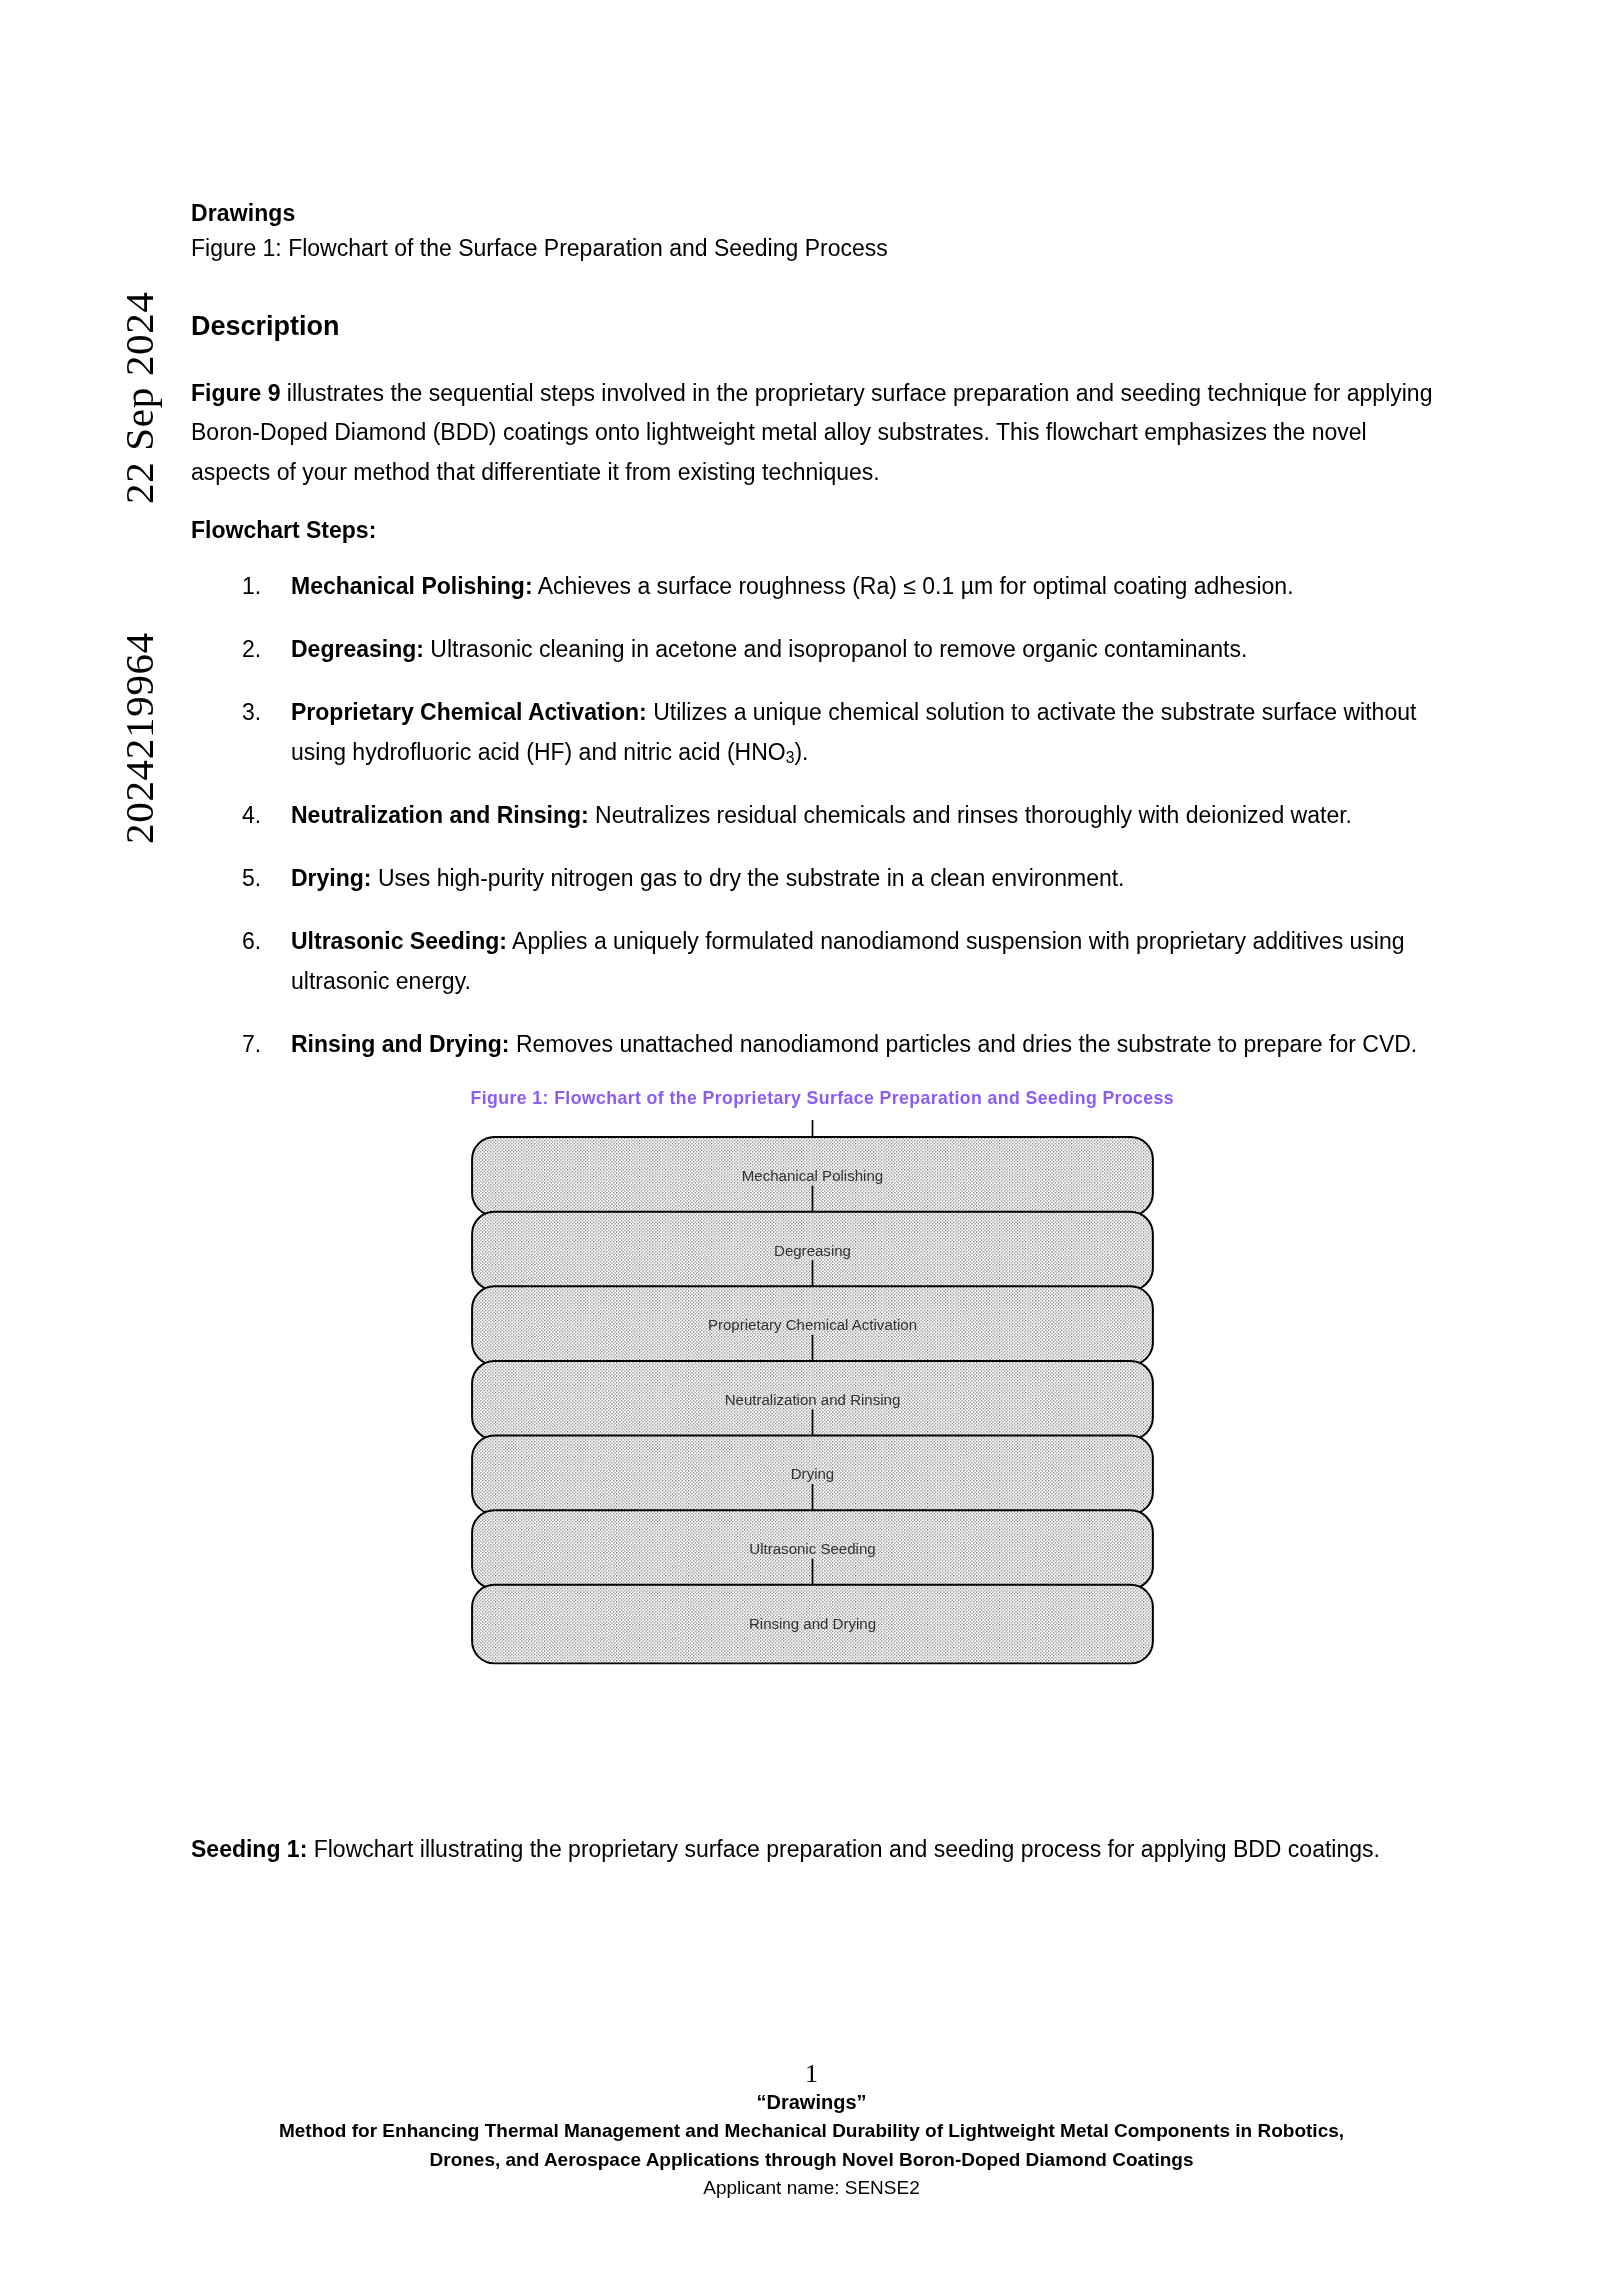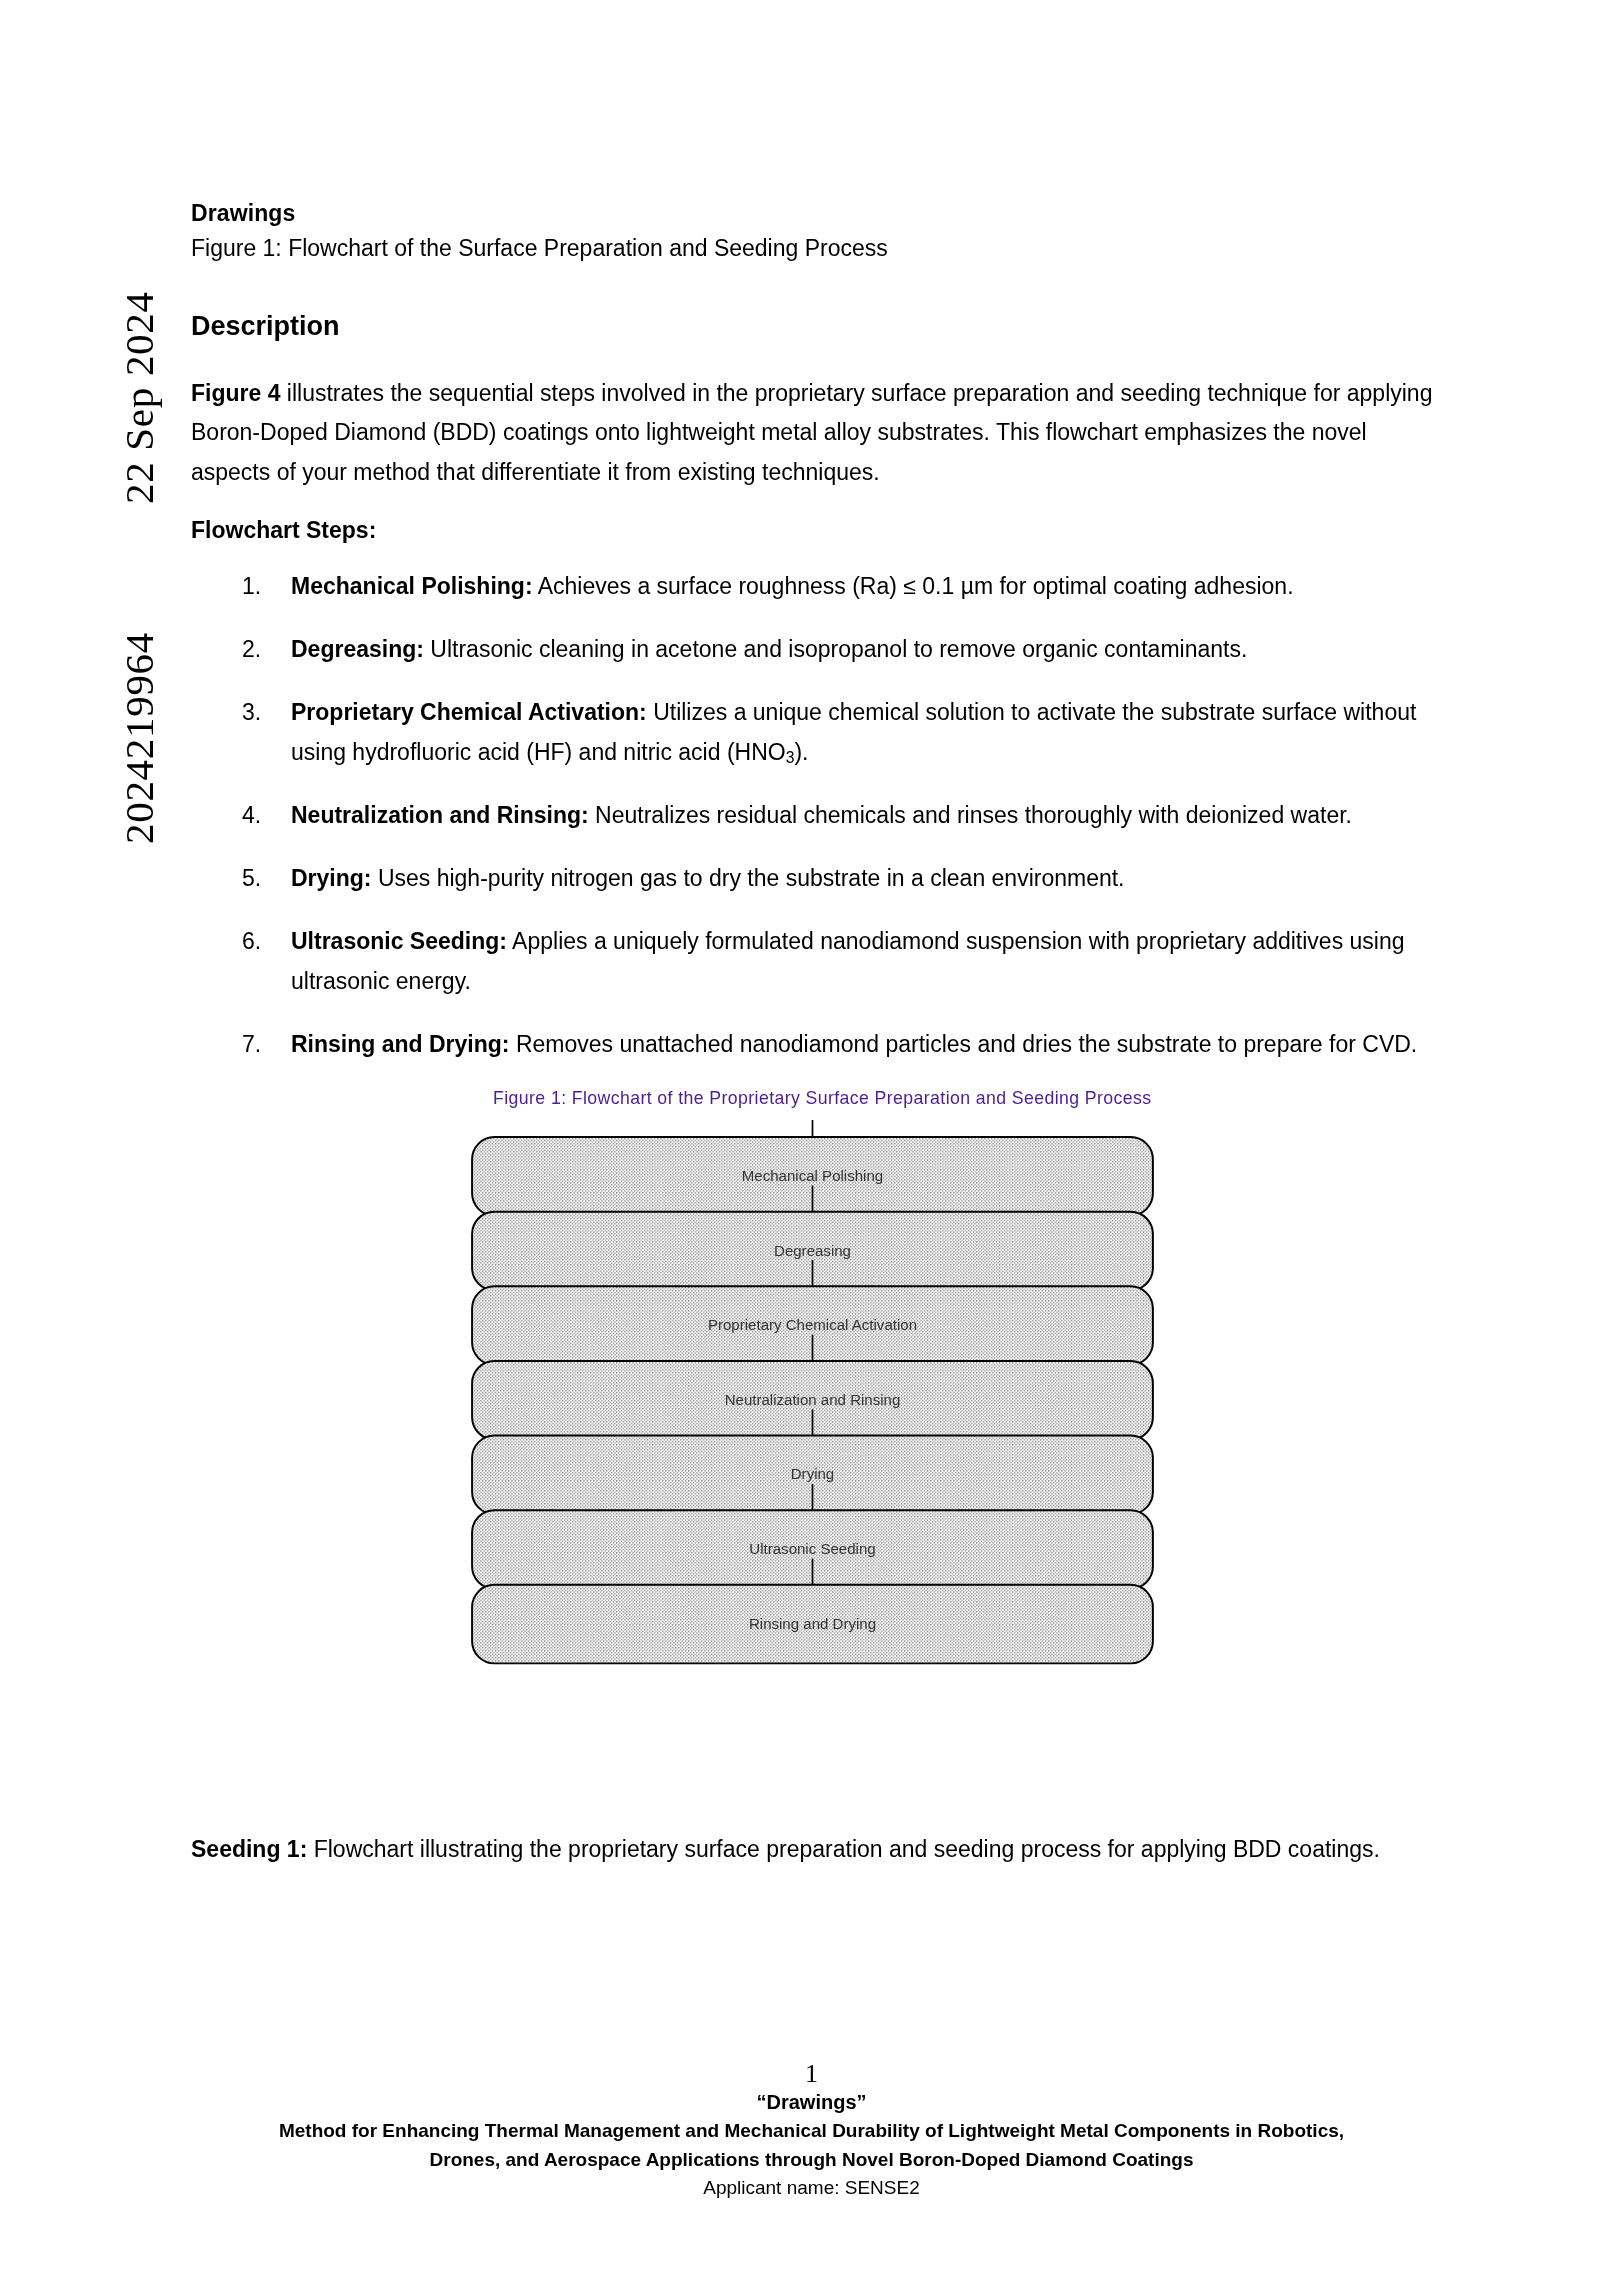--- a/index.html
+++ b/index.html
@@ -98,23 +98,23 @@
 
   
   .fig-wrap {
     margin-top: 22px;
     position: relative;
     width: 1243px;
   }
   .fig-title {
     text-align: center;
     font-size: 17.7px;
-    font-weight: normal;
+    font-weight: bold;
     letter-spacing: 0.4px;
-    color: #4c1d95;
+    color: #8b5cf6;
     margin-left: 19.6px;
   }
   .flow {
     position: relative;
     width: 707px;
     margin: 10.5px auto 0 auto;
     height: 694px;
   }
   .flow svg { display: block; }
 
@@ -164,21 +164,21 @@
   <div class="margin-stamp" id="stamp-date">22 Sep 2024</div>
   <div class="margin-stamp" id="stamp-appno">2024219964</div>
 
   <div class="content">
 
     <div class="hdr">Drawings</div>
     <div class="hdr-sub">Figure 1: Flowchart of the Surface Preparation and Seeding Process</div>
 
     <div class="section-head">Description</div>
 
-    <p class="body-para"><span class="b">Figure 4</span><span> illustrates the sequential steps involved in the proprietary surface preparation and seeding technique for applying Boron-Doped Diamond (BDD) coatings onto lightweight metal alloy substrates. This flowchart emphasizes the novel aspects of your method that differentiate it from existing techniques.</span></p>
+    <p class="body-para"><span class="b">Figure 9</span><span> illustrates the sequential steps involved in the proprietary surface preparation and seeding technique for applying Boron-Doped Diamond (BDD) coatings onto lightweight metal alloy substrates. This flowchart emphasizes the novel aspects of your method that differentiate it from existing techniques.</span></p>
 
     <div class="steps-head">Flowchart Steps:</div>
 
     <ol class="steps">
       <li>
         <span class="num">1.</span><span class="term">Mechanical Polishing:</span><span> Achieves a surface roughness (Ra) ≤ 0.1 µm for optimal coating adhesion.</span>
       </li>
       <li>
         <span class="num">2.</span><span class="term">Degreasing:</span><span> Ultrasonic cleaning in acetone and isopropanol to remove organic contaminants.</span>
       </li>

